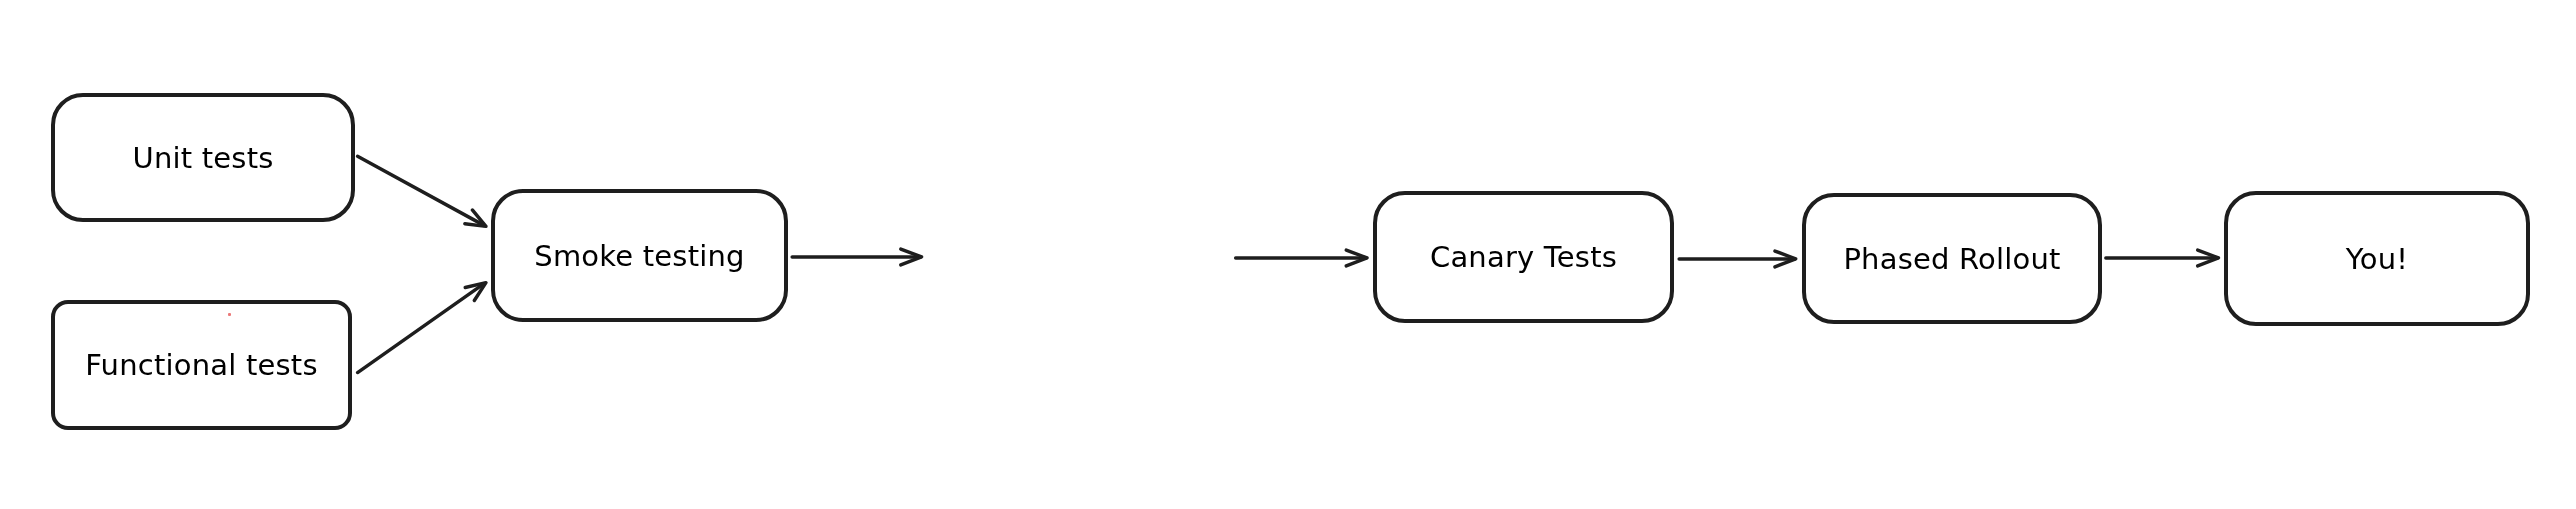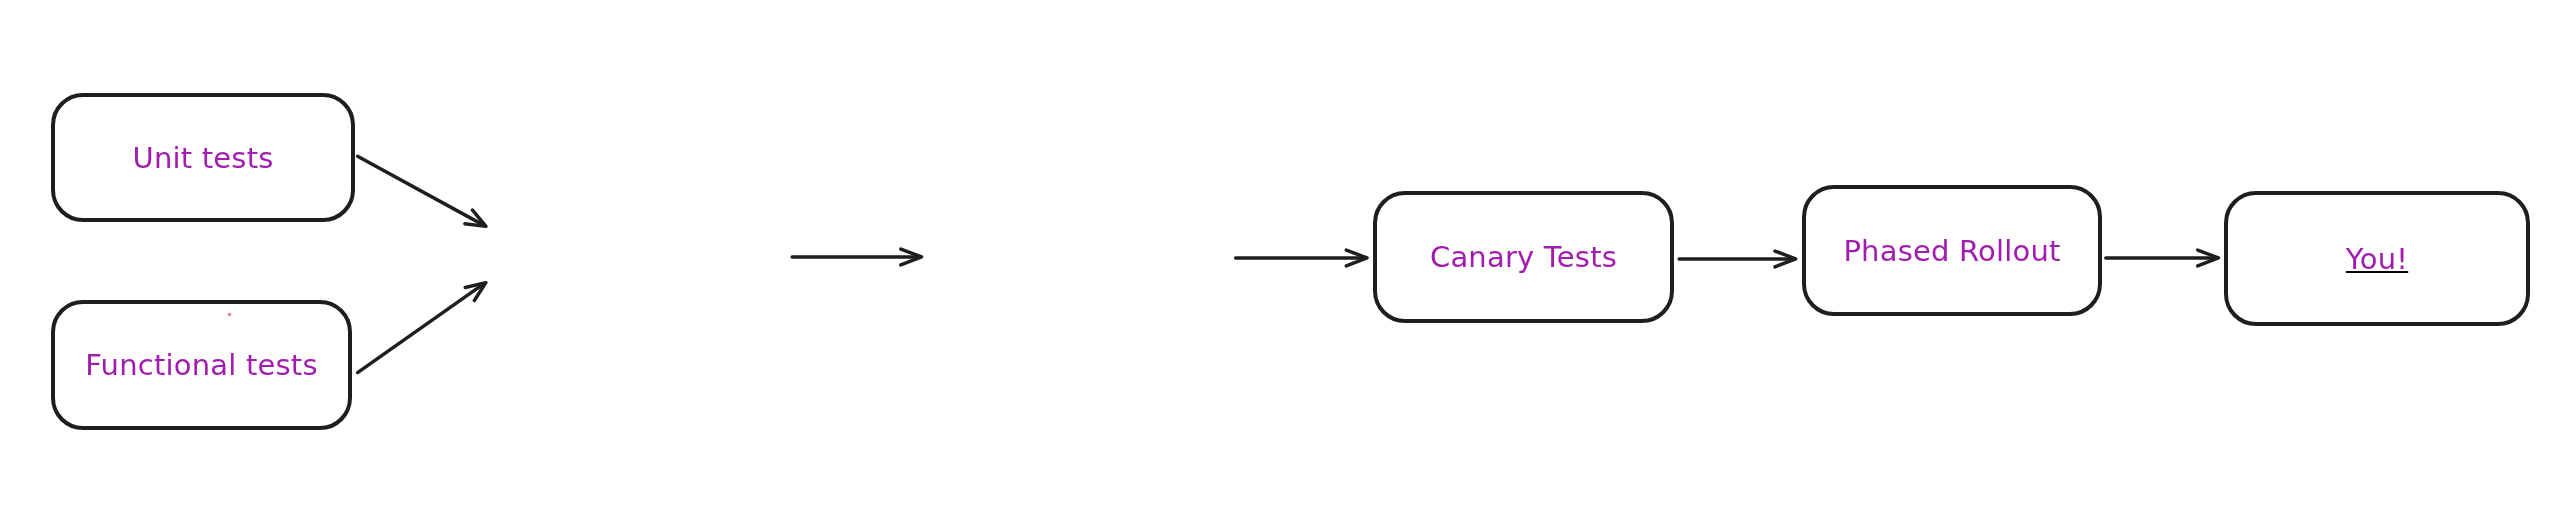--- a/index.html
+++ b/index.html
@@ -20,21 +20,21 @@
     box-sizing: border-box;
     background: #ffffff;
     border: 4px solid #1e1e1e;
     border-radius: 32px;
     display: flex;
     align-items: center;
     justify-content: center;
     z-index: 2;
   }
   .node-label {
-    color: #a21caf;
+    color: #000000;
     font-size: 29px;
     line-height: 36px;
     text-align: center;
     white-space: pre-line;
     letter-spacing: 0.2px;
   }
   #edges {
     position: absolute;
     left: 0;
     top: 0;
@@ -94,34 +94,37 @@
     <g>
       <line x1="2132" y1="261" x2="2245" y2="261"></line>
       <polyline points="2225,253 2246,261 2225,269"></polyline>
     </g>
   </svg>
 
   <div class="node" style="left:51px; top:93px; width:304px; height:129px;">
     <span class="node-label">Unit tests</span>
   </div>
 
-  <div class="node" style="left:51px; top:300px; width:301px; height:130px;">
+  <div class="node" style="left:51px; top:300px; width:301px; height:130px;border-radius:17px;">
     <span class="node-label">Functional tests</span>
   </div>
 
   <div class="artifact-dot"></div>
 
+  <div class="node" style="left:491px; top:189px; width:297px; height:133px;">
+    <span class="node-label">Smoke testing</span>
+  </div>
 
 
   <div class="node" style="left:1373px; top:191px; width:301px; height:132px;justify-content:center;">
     <span class="node-label">Canary Tests</span>
   </div>
 
-  <div class="node" style="left:1802px; top:185px; width:300px; height:131px;">
+  <div class="node" style="left:1802px; top:193px; width:300px; height:131px;">
     <span class="node-label">Phased Rollout</span>
   </div>
 
-  <div class="node" style="left:2224px; top:191px; width:306px; height:135px;text-decoration:underline;">
+  <div class="node" style="left:2224px; top:191px; width:306px; height:135px;">
     <span class="node-label">You!</span>
   </div>
 
 </div>
 
 
 </body></html>

